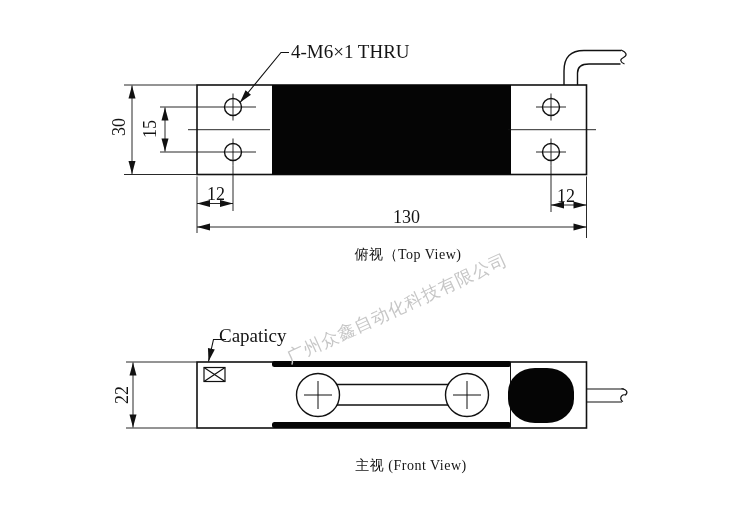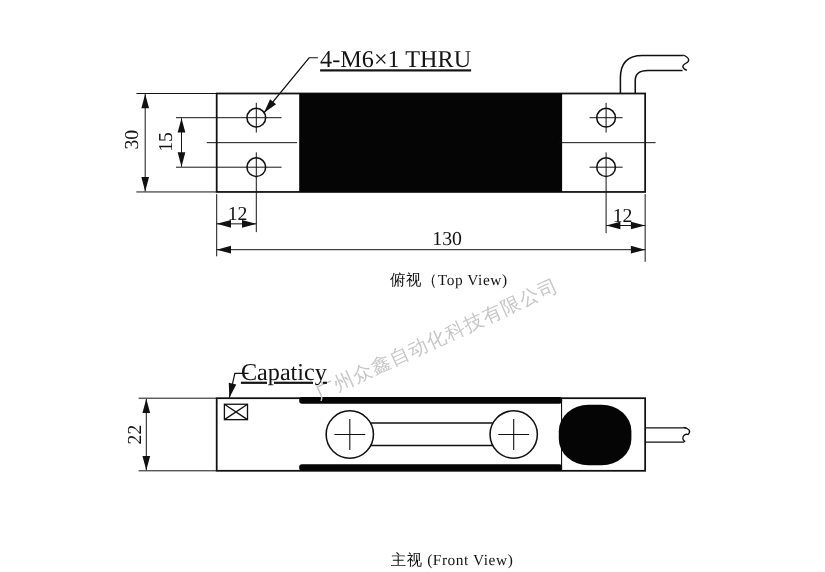--- a/index.html
+++ b/index.html
@@ -5,21 +5,21 @@
   html,body{margin:0;padding:0;background:#fff;}
   #stage{
     position:relative;width:750px;height:520px;background:#ffffff;overflow:hidden;
     font-family:"Liberation Serif", serif;color:#111;
   }
   #drawing-svg{position:absolute;left:0;top:0;}
   .lbl{position:absolute;white-space:nowrap;color:#141414;}
   .dimnum{font-size:18px;text-align:center;}
   .rot{transform:rotate(-90deg);}
   .viewtitle{font-size:14px;text-align:center;letter-spacing:.5px;}
-  .anno{font-size:22px;text-decoration:underline;}
+  .anno{font-size:19px;}
   #watermark{
     position:absolute;left:238px;top:296px;width:320px;height:28px;
     text-align:center;font-size:17.5px;letter-spacing:1px;color:#c6c6c6;
     transform:rotate(-24.5deg);transform-origin:center center;
     font-family:"Liberation Sans", sans-serif;
   }
   .box{line-height:20px;}
 </style>
 </head>
 <body>
@@ -138,15 +138,15 @@
   <div class="lbl dimnum box" style="left:360px;top:207px;width:60px;height:19px;text-align:right;">130</div>
 
   <div class="lbl dimnum box" style="left:546px;top:186px;width:40px;height:19px;">12</div>
 
   <div class="lbl viewtitle" style="left:308px;top:246px;width:200px;">俯视（Top View)</div>
 
   <div class="lbl anno" style="left:219px;top:325px;text-align:right;">Capaticy</div>
 
   <div class="lbl dimnum rot box" style="left:102px;top:385px;width:40px;height:20px;">22</div>
 
-  <div class="lbl viewtitle" style="left:311px;top:457px;width:200px;margin-top:44px;">主视 (Front View)</div>
+  <div class="lbl viewtitle" style="left:311px;top:457px;width:200px;">主视 (Front View)</div>
 
 </div>
 
 </body></html>

